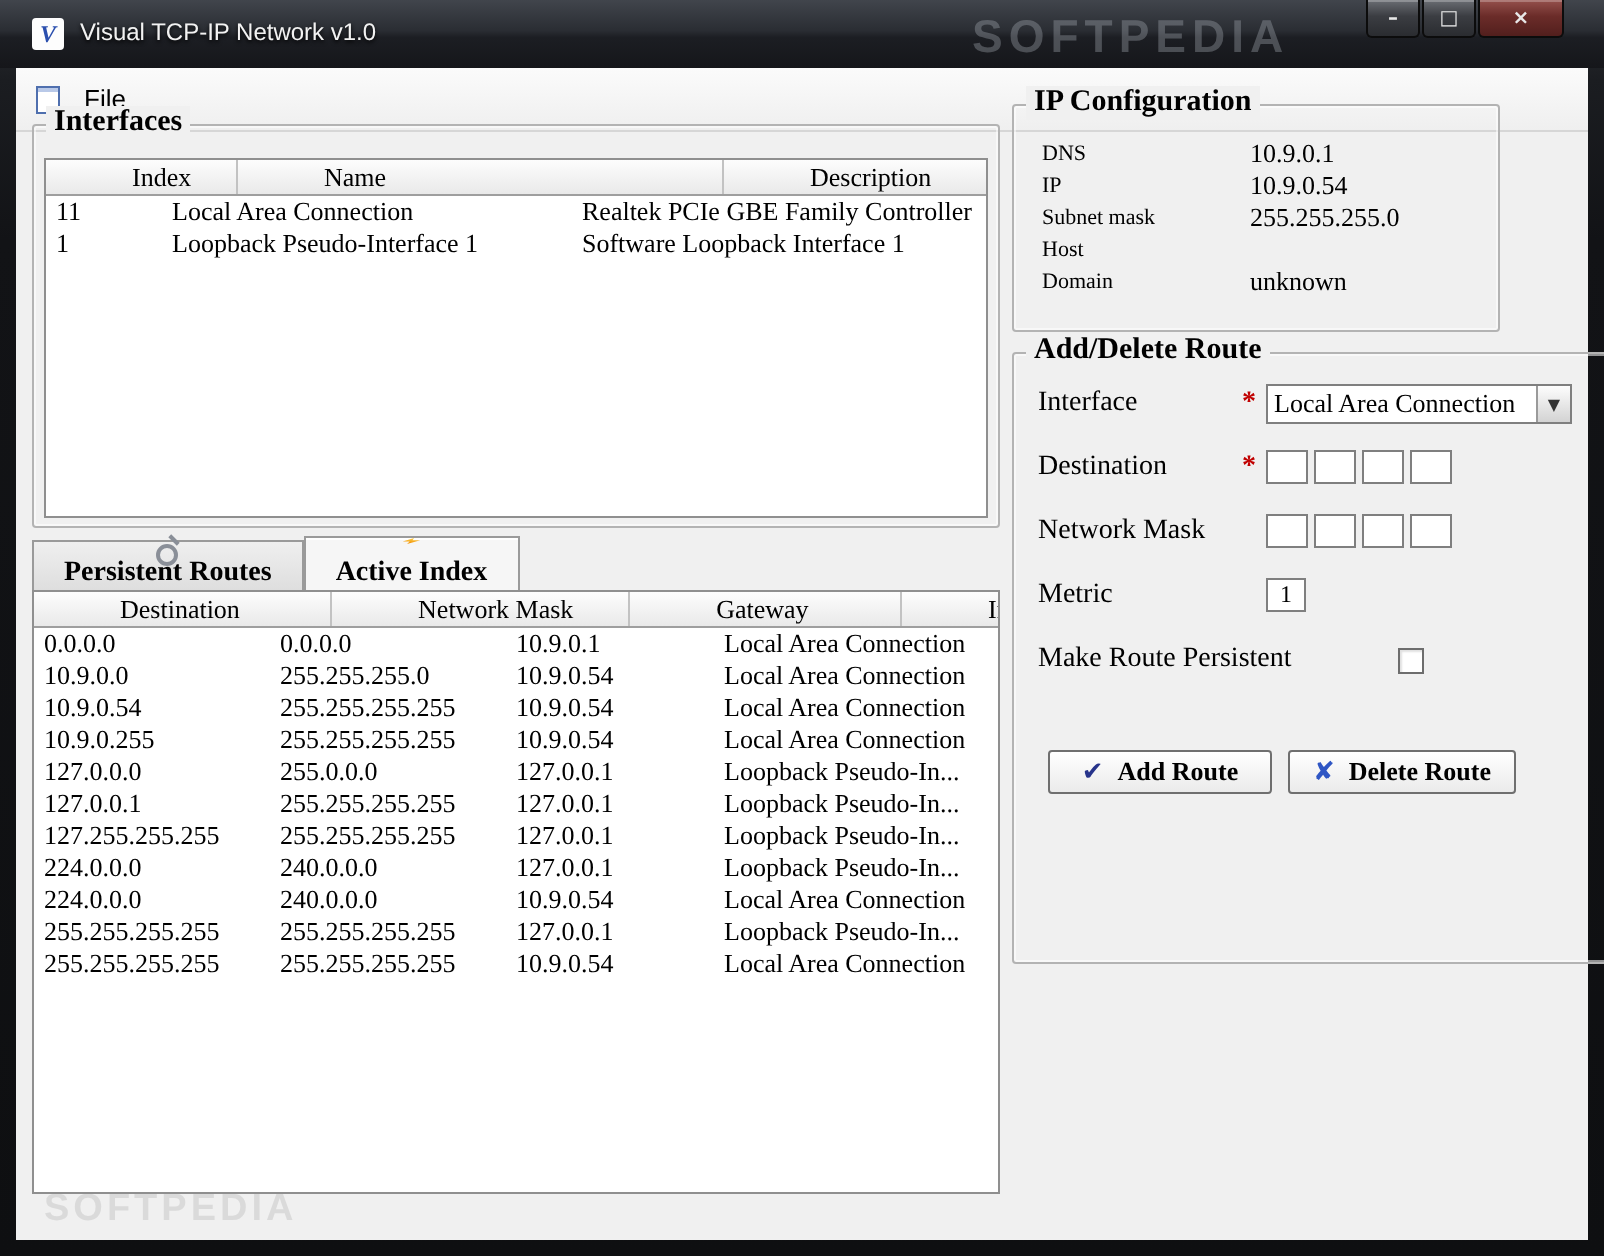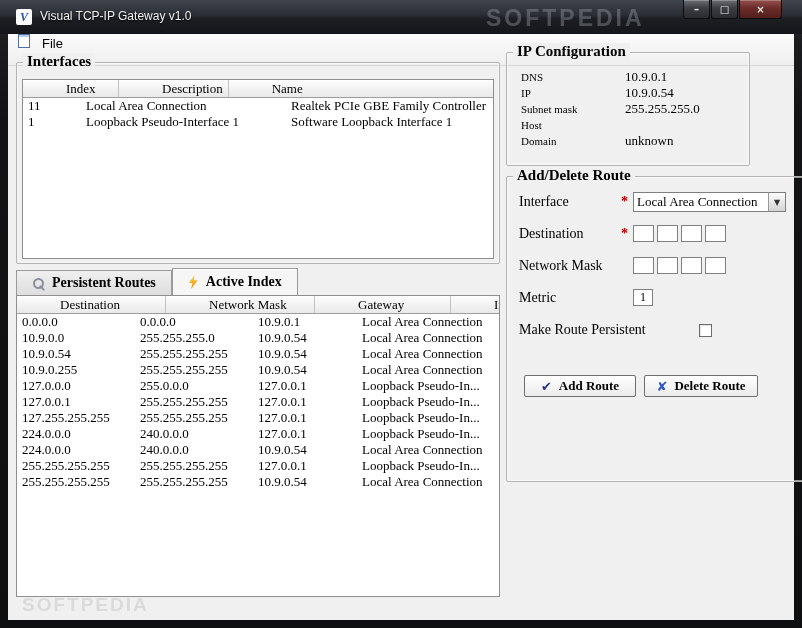--- a/index.html
+++ b/index.html
@@ -27,21 +27,21 @@
     border:1px solid #0c0c0c; border-top:none; border-radius:0 0 3px 3px;
     box-shadow:inset 0 1px 0 rgba(255,255,255,.25); cursor:default; }
   .win-btn.close { width:43px;
     background:linear-gradient(180deg,#95514d,#6b2c29 45%,#521f1d); }
 
   
   .client { position:absolute; left:8px; top:34px; width:786px; height:586px; background:#f0f0f0; }
 
   .menubar { position:absolute; left:0; top:0; right:0; height:32px;
     background:linear-gradient(#fbfbfb,#efefef); border-bottom:1px solid #d6d6d6;
-    display:flex; padding-left:10px; gap:7px; }
+    display:flex; align-items:center; padding-left:10px; gap:7px; }
   .doc-icon { width:12px; height:14px; background:#fff; border:1px solid #4f6fae;
     box-shadow:inset 0 2px 0 #b9c9e8; }
   .menu-item { font:13px "Liberation Sans", sans-serif; padding:2px 5px; }
 
   .watermark-bottom { position:absolute; left:14px; top:560px; color:#7c7c7c; opacity:.18;
     font:bold 19px "Liberation Sans", sans-serif; letter-spacing:2px; }
 
   
   .groupbox { position:absolute; border:1px solid #b3b3b3; border-radius:2px;
     box-shadow:inset 0 0 0 1px rgba(255,255,255,.55); }
@@ -65,21 +65,21 @@
   .td { font-size:13px; padding:0 5px; white-space:nowrap; overflow:hidden; }
   .td:last-child { flex:1; }
 
   .col-i0 { width:58px; }  .col-i1 { width:205px; }
   .col-r0 { width:118px; } .col-r1 { width:118px; } .col-r2 { width:104px; }
 
   
   .tabs { position:absolute; left:8px; top:234px; height:27px; display:flex; align-items:flex-end; }
   .tab { display:inline-flex; align-items:center; gap:7px; padding:0 15px; height:25px;
     border:1px solid #9a9a9a; border-bottom:none; background:linear-gradient(#efefef,#dedede);
-    font-weight:bold; font-size:14px; cursor:default; }
+    font-weight:bold; font-size:14px; cursor:default;flex-direction:column; }
   .tab.active { height:27px; background:#f6f6f6; box-shadow:inset 0 1px 0 #fff; }
   .magnifier-icon { position:relative; width:13px; height:13px; display:inline-block; }
   .magnifier-icon::before { content:""; position:absolute; left:1px; top:1px; width:7px; height:7px;
     border:2px solid #8a8f98; border-radius:50%; }
   .magnifier-icon::after { content:""; position:absolute; right:0; bottom:1px; width:6px; height:2px;
     background:#8a8f98; transform:rotate(45deg); }
   .lightning-icon { width:11px; height:14px; display:inline-block;
     background:linear-gradient(#ffd24a,#f08c00);
     clip-path:polygon(62% 0, 10% 58%, 42% 58%, 30% 100%, 90% 38%, 55% 38%); }
 
@@ -116,21 +116,21 @@
   .check { color:#27348b; }
   .cross { color:#2f56c4; }
 </style>
 </head>
 <body>
 
 <div class="frame">
 
   <div class="titlebar">
     <span class="app-icon">V</span>
-    <span class="title-text">Visual TCP-IP Gateway v1.0</span>
+    <span class="title-text">Visual TCP-IP Network v1.0</span>
     <span class="watermark-top">SOFTPEDIA</span>
     <div class="win-controls">
       <span class="win-btn">–</span>
       <span class="win-btn">□</span>
       <span class="win-btn close">×</span>
     </div>
   </div>
 
   <div class="client">
 
@@ -139,22 +139,22 @@
       <span class="menu-item">File</span>
     </div>
 
     <span class="watermark-bottom">SOFTPEDIA</span>
 
     <div class="groupbox interfaces-group">
       <span class="group-title">Interfaces</span>
       <div class="datatable interfaces-table">
         <div class="thead">
           <span class="th col-i0">Index</span>
+          <span class="th col-i1">Name</span>
           <span class="th">Description</span>
-          <span class="th col-i1">Name</span>
         </div>
         <div class="tbody">
 
         <div class="tr">
             <span class="td col-i0">11</span>
             <span class="td col-i1">Local Area Connection</span>
             <span class="td">Realtek PCIe GBE Family Controller</span>
           </div>
             <div class="tr">
             <span class="td col-i0">1</span>

